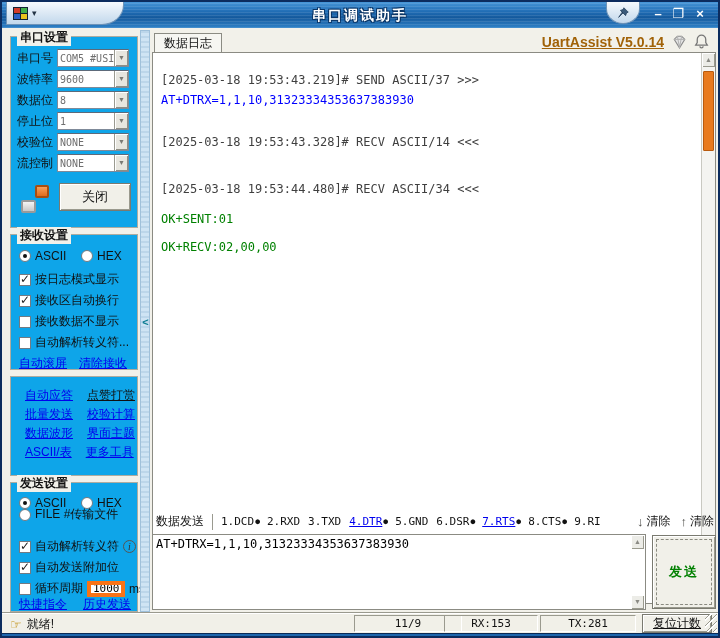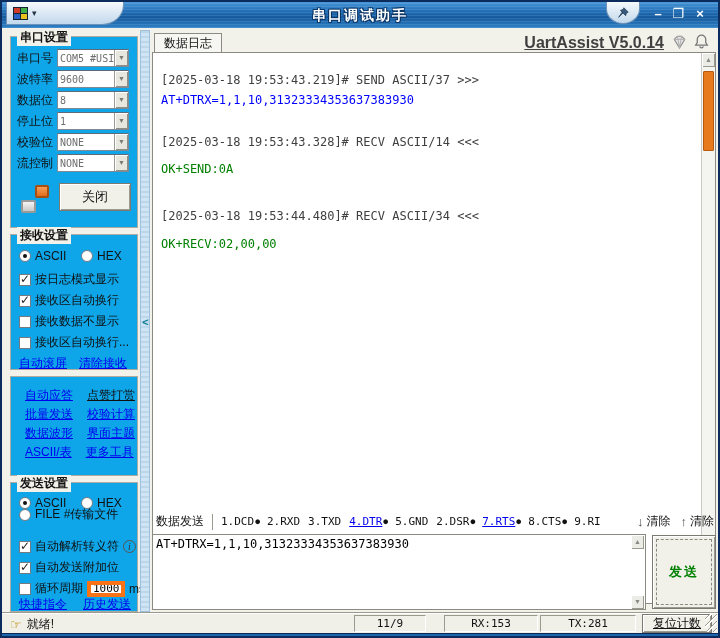--- a/index.html
+++ b/index.html
@@ -62,22 +62,22 @@
     padding:0 2px; font-family:"DejaVu Sans Mono",monospace; }
   
   .splitter { position:absolute; left:138px; top:28px; width:10px; height:582px;
     background:repeating-linear-gradient(0deg,#cfe4f4 0 3px,#bcd6ea 3px 5px); border:1px solid #9fc0da; }
   .splitter-arrow { position:absolute; left:0; top:278px; width:9px; height:26px; color:#0c7d92;
     font-weight:bold; font-size:11px; line-height:26px; text-align:center; cursor:pointer; }
   
   .tabstrip { position:absolute; left:150px; top:30px; width:564px; height:20px; }
   .tab-log { position:absolute; left:2px; top:1px; height:19px; padding:0 9px; background:#f6f6f2;
     border:1px solid #8b8b83; border-bottom:none; font-size:12px; line-height:18px; }
-  .brand { position:absolute; right:52px; top:2px; color:#404040; font-weight:bold;
-    text-decoration:underline; font-size:16px; cursor:pointer; }
+  .brand { position:absolute; right:52px; top:2px; color:#a16207; font-weight:bold;
+    text-decoration:underline; font-size:14px; cursor:pointer; }
   .gem-icon { position:absolute; right:28px; top:1px; }
   .bell-icon { position:absolute; right:6px; top:1px; }
   .logpanel { position:absolute; left:150px; top:50px; width:564px; height:552px; background:#fff;
     border:1px solid #8b8b83; }
   .logbody { position:absolute; left:0; top:0; right:14px; bottom:0; overflow:hidden;
     font-family:"DejaVu Sans Mono",monospace; font-size:12px; padding:6px 8px; }
   .log-line { line-height:15px; white-space:pre; }
   .c-header { color:#3f3f3f; }
   .c-send { color:#0000ff; }
   .c-recv { color:#008000; }
@@ -228,21 +228,21 @@
     <div class="r" style="left:8px;top:57px;">
       <span class="cb on"></span>
       <span>接收区自动换行</span>
     </div>
     <div class="r" style="left:8px;top:78px;">
       <span class="cb"></span>
       <span>接收数据不显示</span>
     </div>
     <div class="r" style="left:8px;top:99px;">
       <span class="cb"></span>
-      <span>接收区自动换行...</span>
+      <span>自动解析转义符...</span>
     </div>
     <div class="r" style="left:8px;top:120px;gap:12px;">
       <span class="lnk">自动滚屏</span>
       <span class="lnk">清除接收</span>
     </div>
   </div>
 
   <div class="grp" style="top:374px;height:100px;">
     <div class="r" style="left:14px;top:10px;gap:14px;">
       <span class="lnk">自动应答</span>
@@ -316,22 +316,22 @@
           <path d="M6.5 12.5a1.5 1.5 0 0 0 3 0" fill="none" stroke="#777" stroke-width="1.2"></path>
         </svg>
     </div>
   </div>
 
   <div class="logpanel">
     <div class="logbody">
       <div class="log-line c-header" style="margin-top:14px;">[2025-03-18 19:53:43.219]# SEND ASCII/37 &gt;&gt;&gt;</div>
       <div class="log-line c-send" style="margin-top:5px;">AT+DTRX=1,1,10,31323334353637383930</div>
       <div class="log-line c-header" style="margin-top:27px;">[2025-03-18 19:53:43.328]# RECV ASCII/14 &lt;&lt;&lt;</div>
-      <div class="log-line c-recv" style="margin-top:12px;">OK+SEND:0A</div>
       <div class="log-line c-header" style="margin-top:32px;">[2025-03-18 19:53:44.480]# RECV ASCII/34 &lt;&lt;&lt;</div>
+      <div class="log-line c-recv" style="margin-top:15px;">OK+SENT:01</div>
       <div class="log-line c-recv" style="margin-top:13px;">OK+RECV:02,00,00</div>
     </div>
     <div class="vscroll">
       <div class="sbtn" style="top:0;">▲</div>
       <div class="thumb"></div>
       <div class="sbtn" style="bottom:0;">▼</div>
     </div>
   </div>
 
   <div class="pinbar">
@@ -351,21 +351,21 @@
       </span>
     <span class="pin link">
         <span>4.DTR</span>
         <span class="dot">●</span>
       </span>
     <span class="pin">
         <span>5.GND</span>
         <span class="dot"></span>
       </span>
     <span class="pin">
-        <span>2.DSR</span>
+        <span>6.DSR</span>
         <span class="dot">●</span>
       </span>
     <span class="pin link">
         <span>7.RTS</span>
         <span class="dot">●</span>
       </span>
     <span class="pin">
         <span>8.CTS</span>
         <span class="dot">●</span>
       </span>
@@ -394,21 +394,21 @@
   </div>
   <div class="send-btn">
     <div class="inner">发送</div>
   </div>
 
   <div class="statusbar">
     <div class="st-ready">
       <span class="hand-icon">☞</span>
       <span>就绪!</span>
     </div>
-    <div class="st-cell" style="left:352px;width:72px;">11/9</div>
+    <div class="st-cell" style="left:352px;width:108px;">11/9</div>
     <div class="st-cell" style="left:442px;width:94px;">RX:153</div>
     <div class="st-cell" style="left:538px;width:96px;">TX:281</div>
     <div class="st-reset btn">复位计数</div>
   </div>
   <div class="grip"></div>
   <div class="bottomband"></div>
 
 </div>
 
 </body></html>

